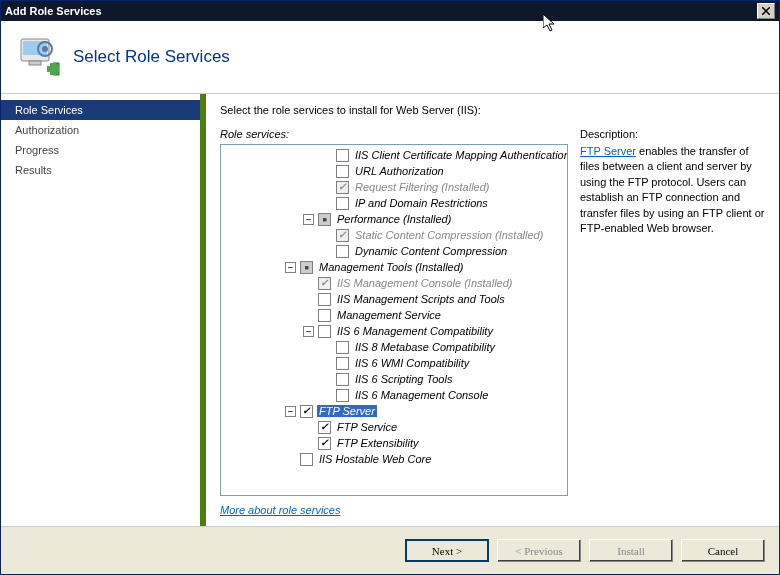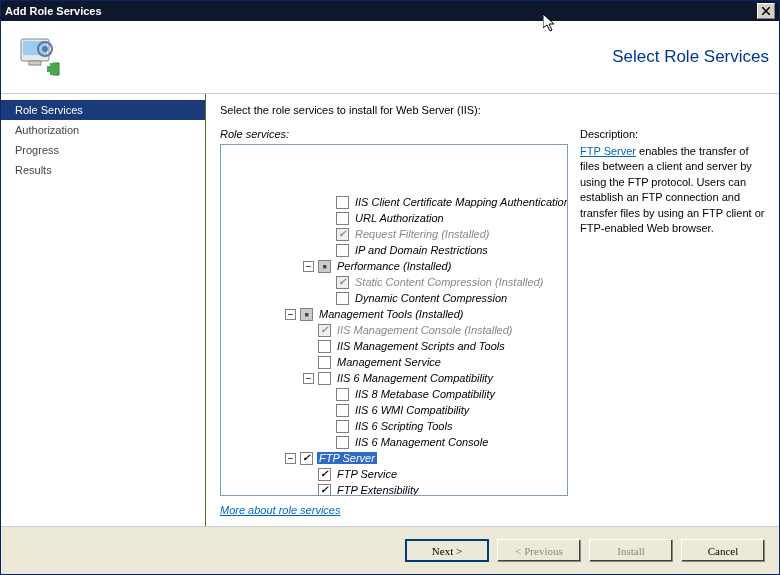--- a/index.html
+++ b/index.html
@@ -1,37 +1,37 @@
 <!DOCTYPE html>
 <html><head>
 <meta charset="utf-8">
 <style>
 * { box-sizing: border-box; margin: 0; padding: 0; }
 body { font-family: Tahoma, "Segoe UI", sans-serif; font-size: 11px; background: #ece9d8; width: 780px; height: 575px; overflow: hidden; }
 .window { width: 780px; height: 575px; border: 1px solid #0a246a; background: #ece9d8; position: relative; display: flex; flex-direction: column; }
 .titlebar { background: #0f172a; color: #fff; height: 20px; display: flex; align-items: center; padding: 0 4px; font-size: 11px; font-weight: bold; }
 .titlebar .title-text { flex: 1; }
 .close-btn { width: 18px; height: 16px; background: #d4d0c8; border: 1px solid #808080; border-top-color: #fff; border-left-color: #fff; display: flex; align-items: center; justify-content: center; font-family: Arial; font-size: 10px; font-weight: bold; color: #000; cursor: pointer; }
-.header { padding: 14px 10px 14px 16px; display: flex; align-items: center; background: #fff; border-bottom: 1px solid #ccc; justify-content: space-between; }
+.header { padding: 14px 10px 14px 16px; display: flex; align-items: center; background: #fff; border-bottom: 1px solid #ccc; }
 .header-icon { width: 44px; height: 44px; margin-right: 12px; position: relative; }
 .header-icon svg { width: 44px; height: 44px; }
 .header h1 { font-size: 17px; font-weight: normal; color: #003399; font-family: "Segoe UI", Tahoma, sans-serif; }
 .body-area { flex: 1; display: flex; background: #fff; }
-.sidebar { width: 205px; background: #fff; padding-top: 6px; border-right: 1px solid #4d7c0f; }
+.sidebar { width: 205px; background: #fff; padding-top: 6px; border-right: 6px solid #4d7c0f; }
 .sidebar-item { padding: 4px 10px 4px 14px; font-size: 11px; color: #444; cursor: pointer; }
 .sidebar-item.active { background: #1a3a7a; color: #fff; }
 .main { flex: 1; padding: 10px 14px 10px 14px; display: flex; flex-direction: column; justify-content: space-between; }
 .instruction { font-size: 11px; color: #000; margin-bottom: 12px; }
 .columns { display: flex; flex: 1; gap: 12px; min-height: 0; }
 .left-col { flex: 1; display: flex; flex-direction: column; min-width: 0; font-style: italic; }
 .right-col { width: 185px; }
 .col-label { font-size: 11px; margin-bottom: 4px; color: #000; }
 .tree-wrap { border: 1px solid #7f9db9; background: #fff; flex: 1; position: relative; overflow: hidden; min-height: 0; }
 .tree-scroll { position: absolute; inset: 0; overflow-y: scroll; overflow-x: hidden; }
-.tree { padding: 2px 0; margin-top: 47px; }
+.tree { padding: 2px 0; }
 .tree-row { display: flex; align-items: center; height: 16px; white-space: nowrap; font-size: 11px; color: #000; }
 .tree-row.disabled { color: #888; }
 .exp { width: 11px; height: 11px; border: 1px solid #808080; background: #fff; display: inline-flex; align-items: center; justify-content: center; font-size: 9px; line-height: 1; font-family: monospace; margin-right: 4px; cursor: pointer; flex-shrink: 0; }
 .exp-spacer { width: 15px; display: inline-block; flex-shrink: 0; }
 .cb { width: 13px; height: 13px; border: 1px solid #808080; background: #fff; display: inline-flex; align-items: center; justify-content: center; margin-right: 4px; flex-shrink: 0; position: relative; }
 .cb.checked::after { content: "✓"; font-size: 10px; color: #000; line-height: 1; font-weight: bold; }
 .cb.disabled { background: #f0f0f0; }
 .cb.disabled.checked::after { color: #888; }
 .cb.mixed { background: linear-gradient(#ccc,#ccc); }
 .cb.mixed::after { content: "■"; font-size: 7px; color: #444; line-height: 1; }

